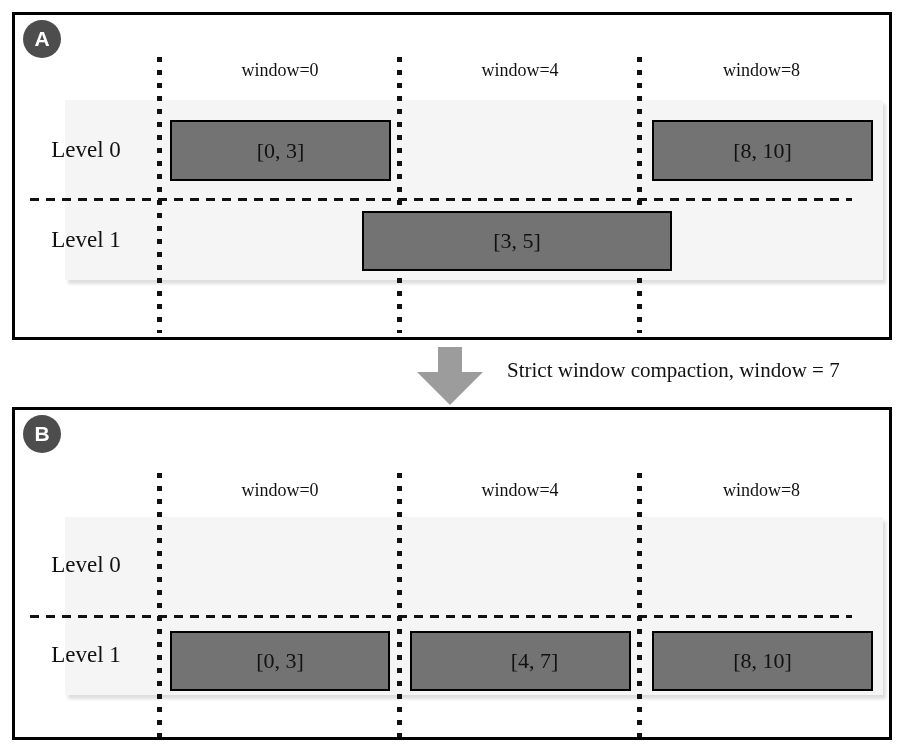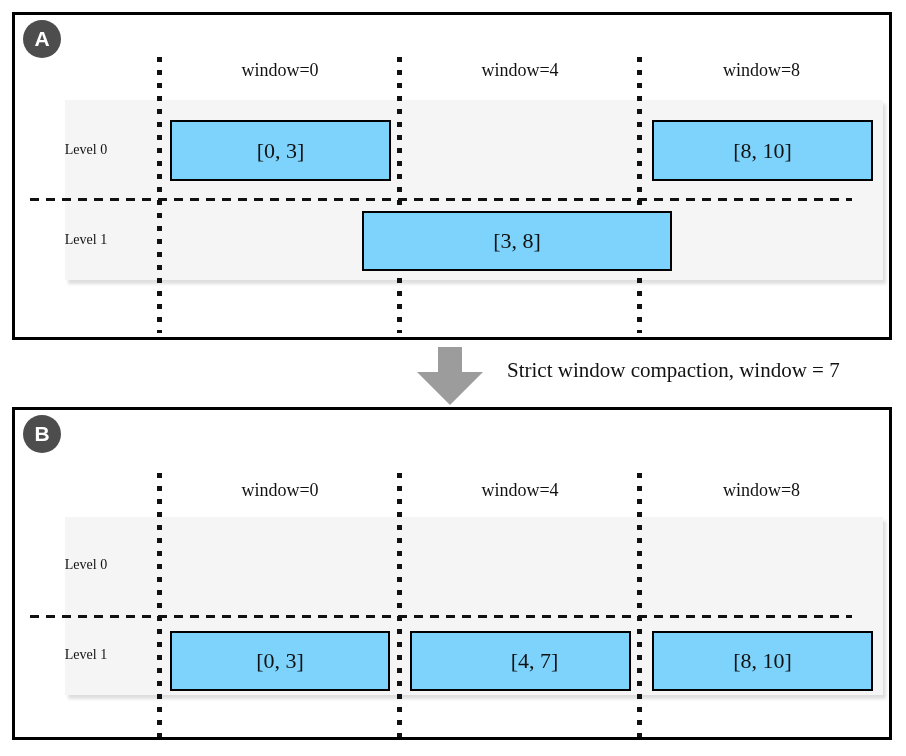--- a/index.html
+++ b/index.html
@@ -59,30 +59,30 @@
 
   .dashed{
     position:absolute;left:15px;width:822px;height:3px;
     background:repeating-linear-gradient(to right,#111 0 9px,transparent 9px 16px);
   }
   .dashed-a{top:183px;}
   .dashed-b{top:205px;}
 
   .lvl{
     position:absolute;left:15px;width:112px;height:26px;
-    font-size:14px;text-align:center;line-height:26px;
+    font-size:23px;text-align:center;line-height:26px;
   }
   .lvl-a0{top:122px;}
   .lvl-a1{top:212px;}
   .lvl-b0{top:142px;}
   .lvl-b1{top:232px;}
 
   .box{
     position:absolute;
-    background:#7dd3fc;border:2px solid #000;
+    background:#737373;border:2px solid #000;
     box-sizing:border-box;
     font-size:22px;
     display:flex;align-items:center;justify-content:center;
   }
   .box-a0{left:155px;top:105px;width:221px;height:61px;}
   .box-a1{left:637px;top:105px;width:221px;height:61px;}
   .box-a2{left:347px;top:196px;width:310px;height:60px;}
   .box-b0{left:155px;top:221px;width:220px;height:60px;}
   .box-b1{left:395px;top:221px;width:221px;height:60px;padding-left:28px;}
   .box-b2{left:637px;top:221px;width:221px;height:60px;}
@@ -114,21 +114,21 @@
     <div class="dots dots-a d1"></div>
     <div class="dots dots-a d2"></div>
 
     <div class="dashed dashed-a"></div>
 
     <div class="lvl lvl-a0">Level 0</div>
     <div class="lvl lvl-a1">Level 1</div>
 
     <div class="box box-a0">[0, 3]</div>
     <div class="box box-a1">[8, 10]</div>
-    <div class="box box-a2">[3, 8]</div>
+    <div class="box box-a2">[3, 5]</div>
   </section>
 
   <div class="arrow">
     <svg width="66" height="58" viewBox="0 0 66 58" xmlns="http://www.w3.org/2000/svg">
       <polygon points="21,0 45,0 45,25 66,25 33,58 0,25 21,25" fill="#9c9c9c"></polygon>
     </svg>
   </div>
   <div class="caption">Strict window compaction, window = 7</div>
 
   <section class="panel panel-b">

